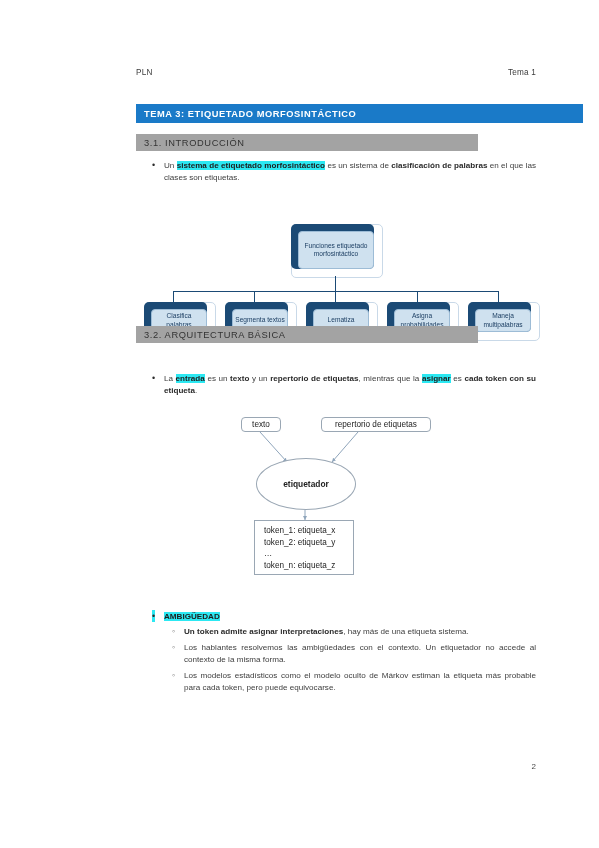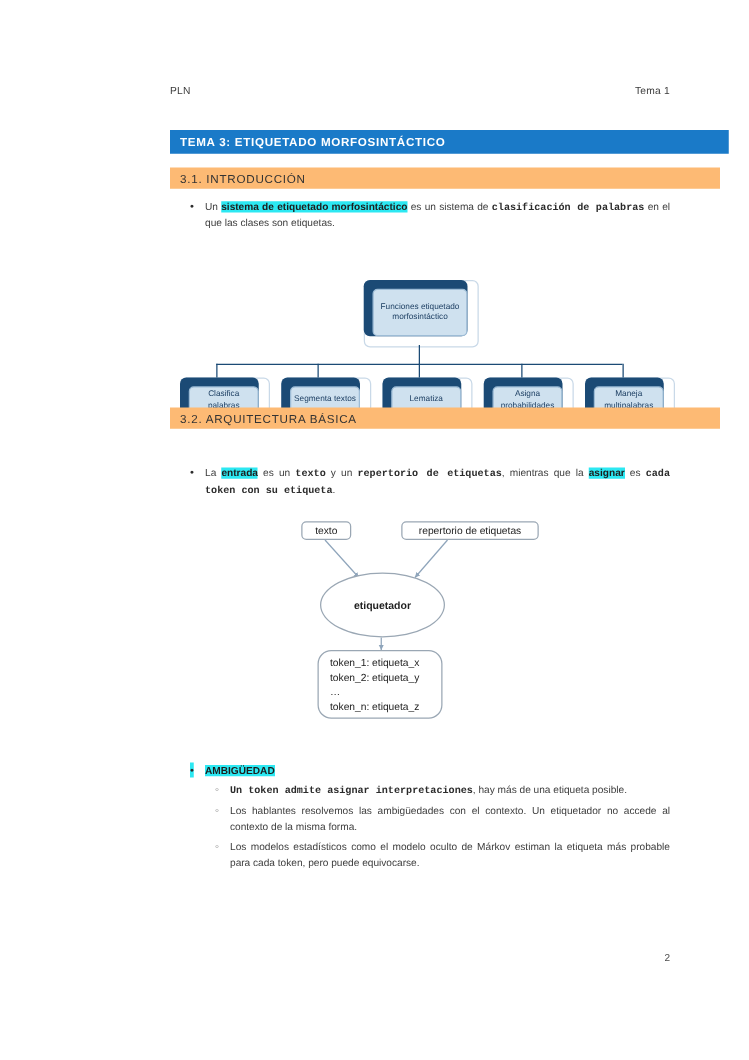--- a/index.html
+++ b/index.html
@@ -51,23 +51,23 @@
     font-weight: bold;
     letter-spacing: .55px;
     display: flex;
     align-items: center;
     padding-left: 8px;
     box-sizing: border-box;
   }
   .h2bar {
     position: absolute;
     left: 100px;
-    width: 440px;
+    width: 342px;
     height: 17px;
-    background: #fdba74;
+    background: #a3a3a3;
     color: #333333;
     font-size: 9.3px;
     letter-spacing: .6px;
     display: flex;
     align-items: center;
     padding-left: 8px;
     box-sizing: border-box;
   }
   #h2-intro { top: 134px; }
   #h2-arq   { top: 326px; text-align: center; }
@@ -109,21 +109,21 @@
     margin-bottom: 3px;
   }
   ul.lvl2 > li::before {
     content: "\25E6";
     position: absolute;
     left: -12px;
     top: -1px;
     font-size: 9px;
     color: #7a7a7a;
   }
-  b, strong { font-weight: bold; color: #2b2b2b; font-family: Liberation Mono, monospace; }
+  b, strong { font-weight: bold; color: #2b2b2b; }
   .hl-b { background: #2ce8f2; color: #1d1d1d; font-weight: bold; }
   .bulletmark-hl::before { background: #2ce8f2; }
 
   #blk-intro { left: 114px; top: 160px; width: 386px; }
   #blk-arq   { left: 114px; top: 373px; width: 386px; }
   #blk-prob  { left: 114px; top: 611px; width: 386px; }
 
   
   #tree {
     position: absolute;
@@ -205,21 +205,21 @@
     display: flex;
     align-items: center;
     justify-content: center;
     box-sizing: border-box;
     font-weight: bold;
   }
   .ftokens {
     position: absolute;
     background: #ffffff;
     border: 1px solid #9aa7b4;
-    border-radius: 11px;
+    border-radius: 0;
     font-size: 8.2px;
     line-height: 11.5px;
     color: #232323;
     box-sizing: border-box;
     padding: 4px 0 4px 9px;
   }
   .ftokens div { white-space: nowrap; }
 
   
   #pageno {
@@ -332,21 +332,21 @@
     </div>
   </div>
 
 
   <div class="blk" id="blk-prob">
     <ul class="lvl1">
       <li class="bulletmark-hl">
         <span class="hl-b">AMBIGÜEDAD</span>
         <ul class="lvl2" style="margin-top:3px;">
           <li>
-            <b>Un token admite asignar interpretaciones</b><span>, hay más de una etiqueta posible.</span>
+            <b>Un token admite asignar interpretaciones</b><span>, hay más de una etiqueta sistema.</span>
           </li>
           <li>
             <b></b><span>Los hablantes resolvemos las ambigüedades con el contexto. Un etiquetador no accede al contexto de la misma forma.</span>
           </li>
           <li>
             <b></b><span>Los modelos estadísticos como el modelo oculto de Márkov estiman la etiqueta más probable para cada token, pero puede equivocarse.</span>
           </li>
         </ul>
       </li>
     </ul>

